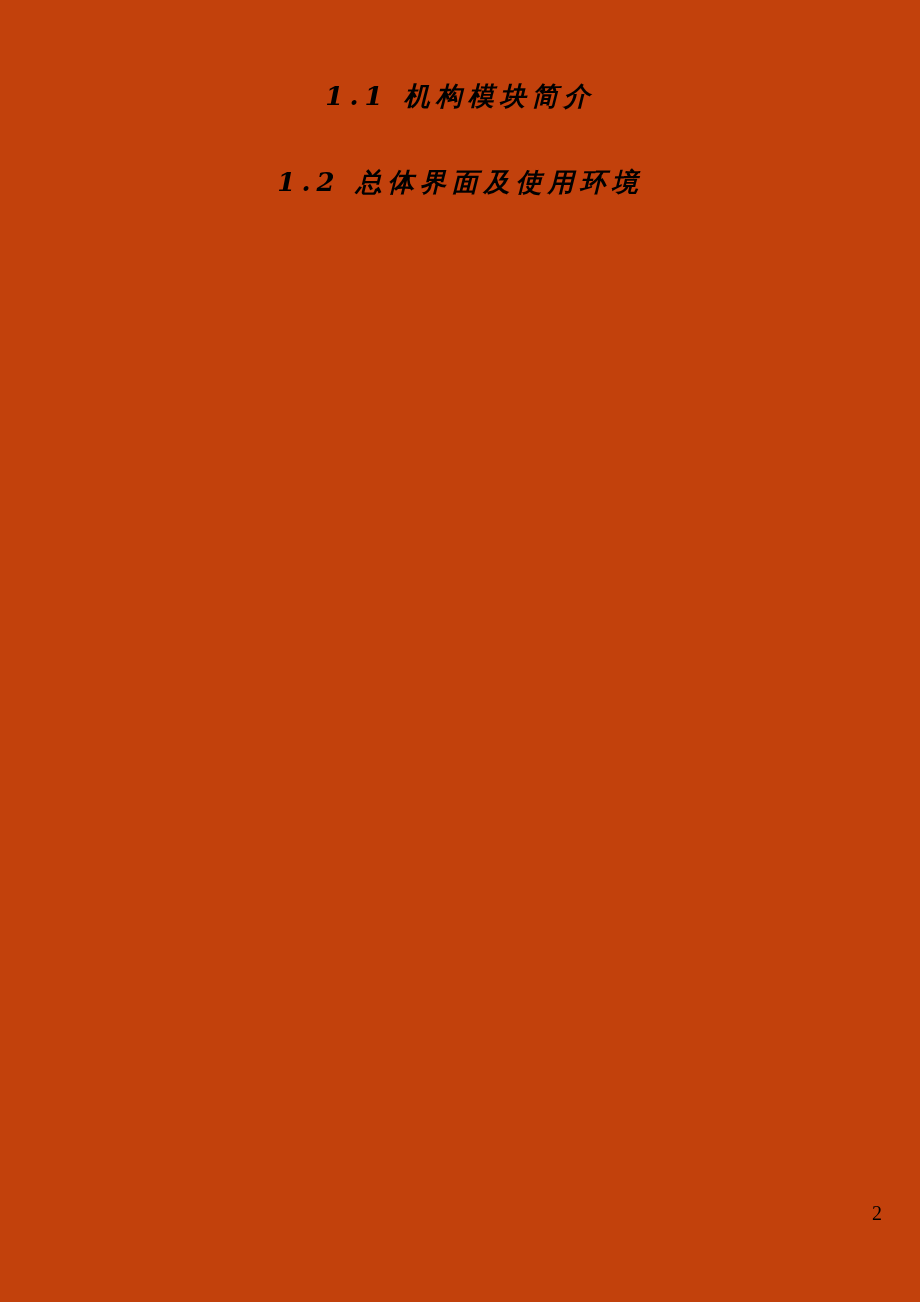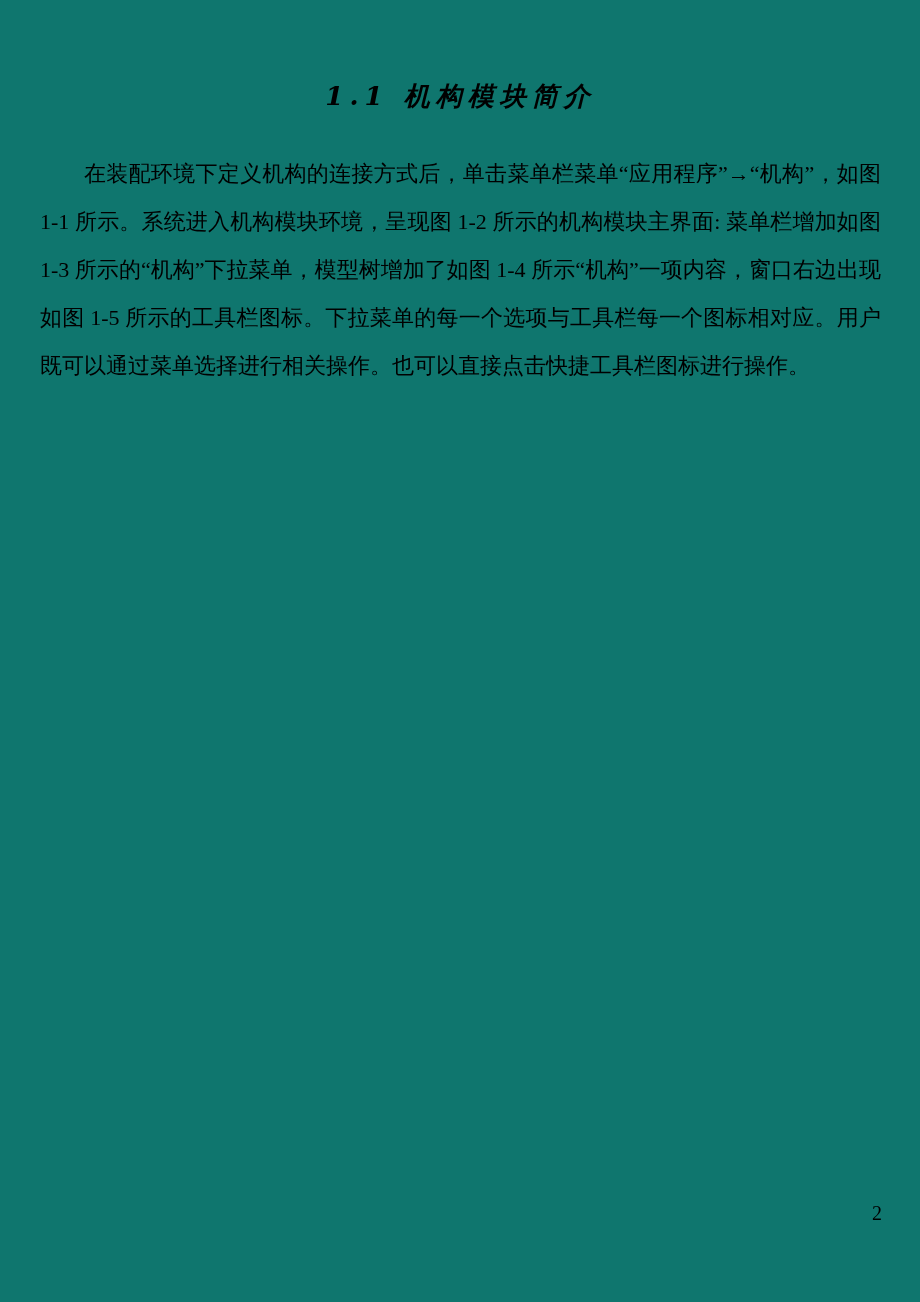--- a/index.html
+++ b/index.html
@@ -4,21 +4,21 @@
 <style>
   * { margin: 0; padding: 0; box-sizing: border-box; }
   html, body {
     background: #ffffff;
     font-family: "Liberation Serif", serif;
   }
   .page {
     position: relative;
     width: 920px;
     height: 1302px;
-    background: #0f766e;
+    background: #c2410c;
     color: #000000;
     overflow: hidden;
   }
   .content {
     padding: 76px 39px 0 40px;
   }
   .heading {
     text-align: center;
     font-size: 26px;
     font-weight: bold;
@@ -60,19 +60,19 @@
 <body>
 
 <div class="page">
   <div class="content">
 
     <h2 class="heading first">1.1 机构模块简介</h2>
 
 
 
 
+    <h2 class="heading second">1.2 总体界面及使用环境</h2>
 
-    <p class="para indent">在装配环境下定义机构的连接方式后，单击菜单栏菜单“应用程序”→“机构”，如图 1-1 所示。系统进入机构模块环境，呈现图 1-2 所示的机构模块主界面: 菜单栏增加如图 1-3 所示的“机构”下拉菜单，模型树增加了如图 1-4 所示“机构”一项内容，窗口右边出现如图 1-5 所示的工具栏图标。下拉菜单的每一个选项与工具栏每一个图标相对应。用户既可以通过菜单选择进行相关操作。也可以直接点击快捷工具栏图标进行操作。</p>
 
   </div>
 
   <div class="page-number">2</div>
 </div>
 
 </body></html>

